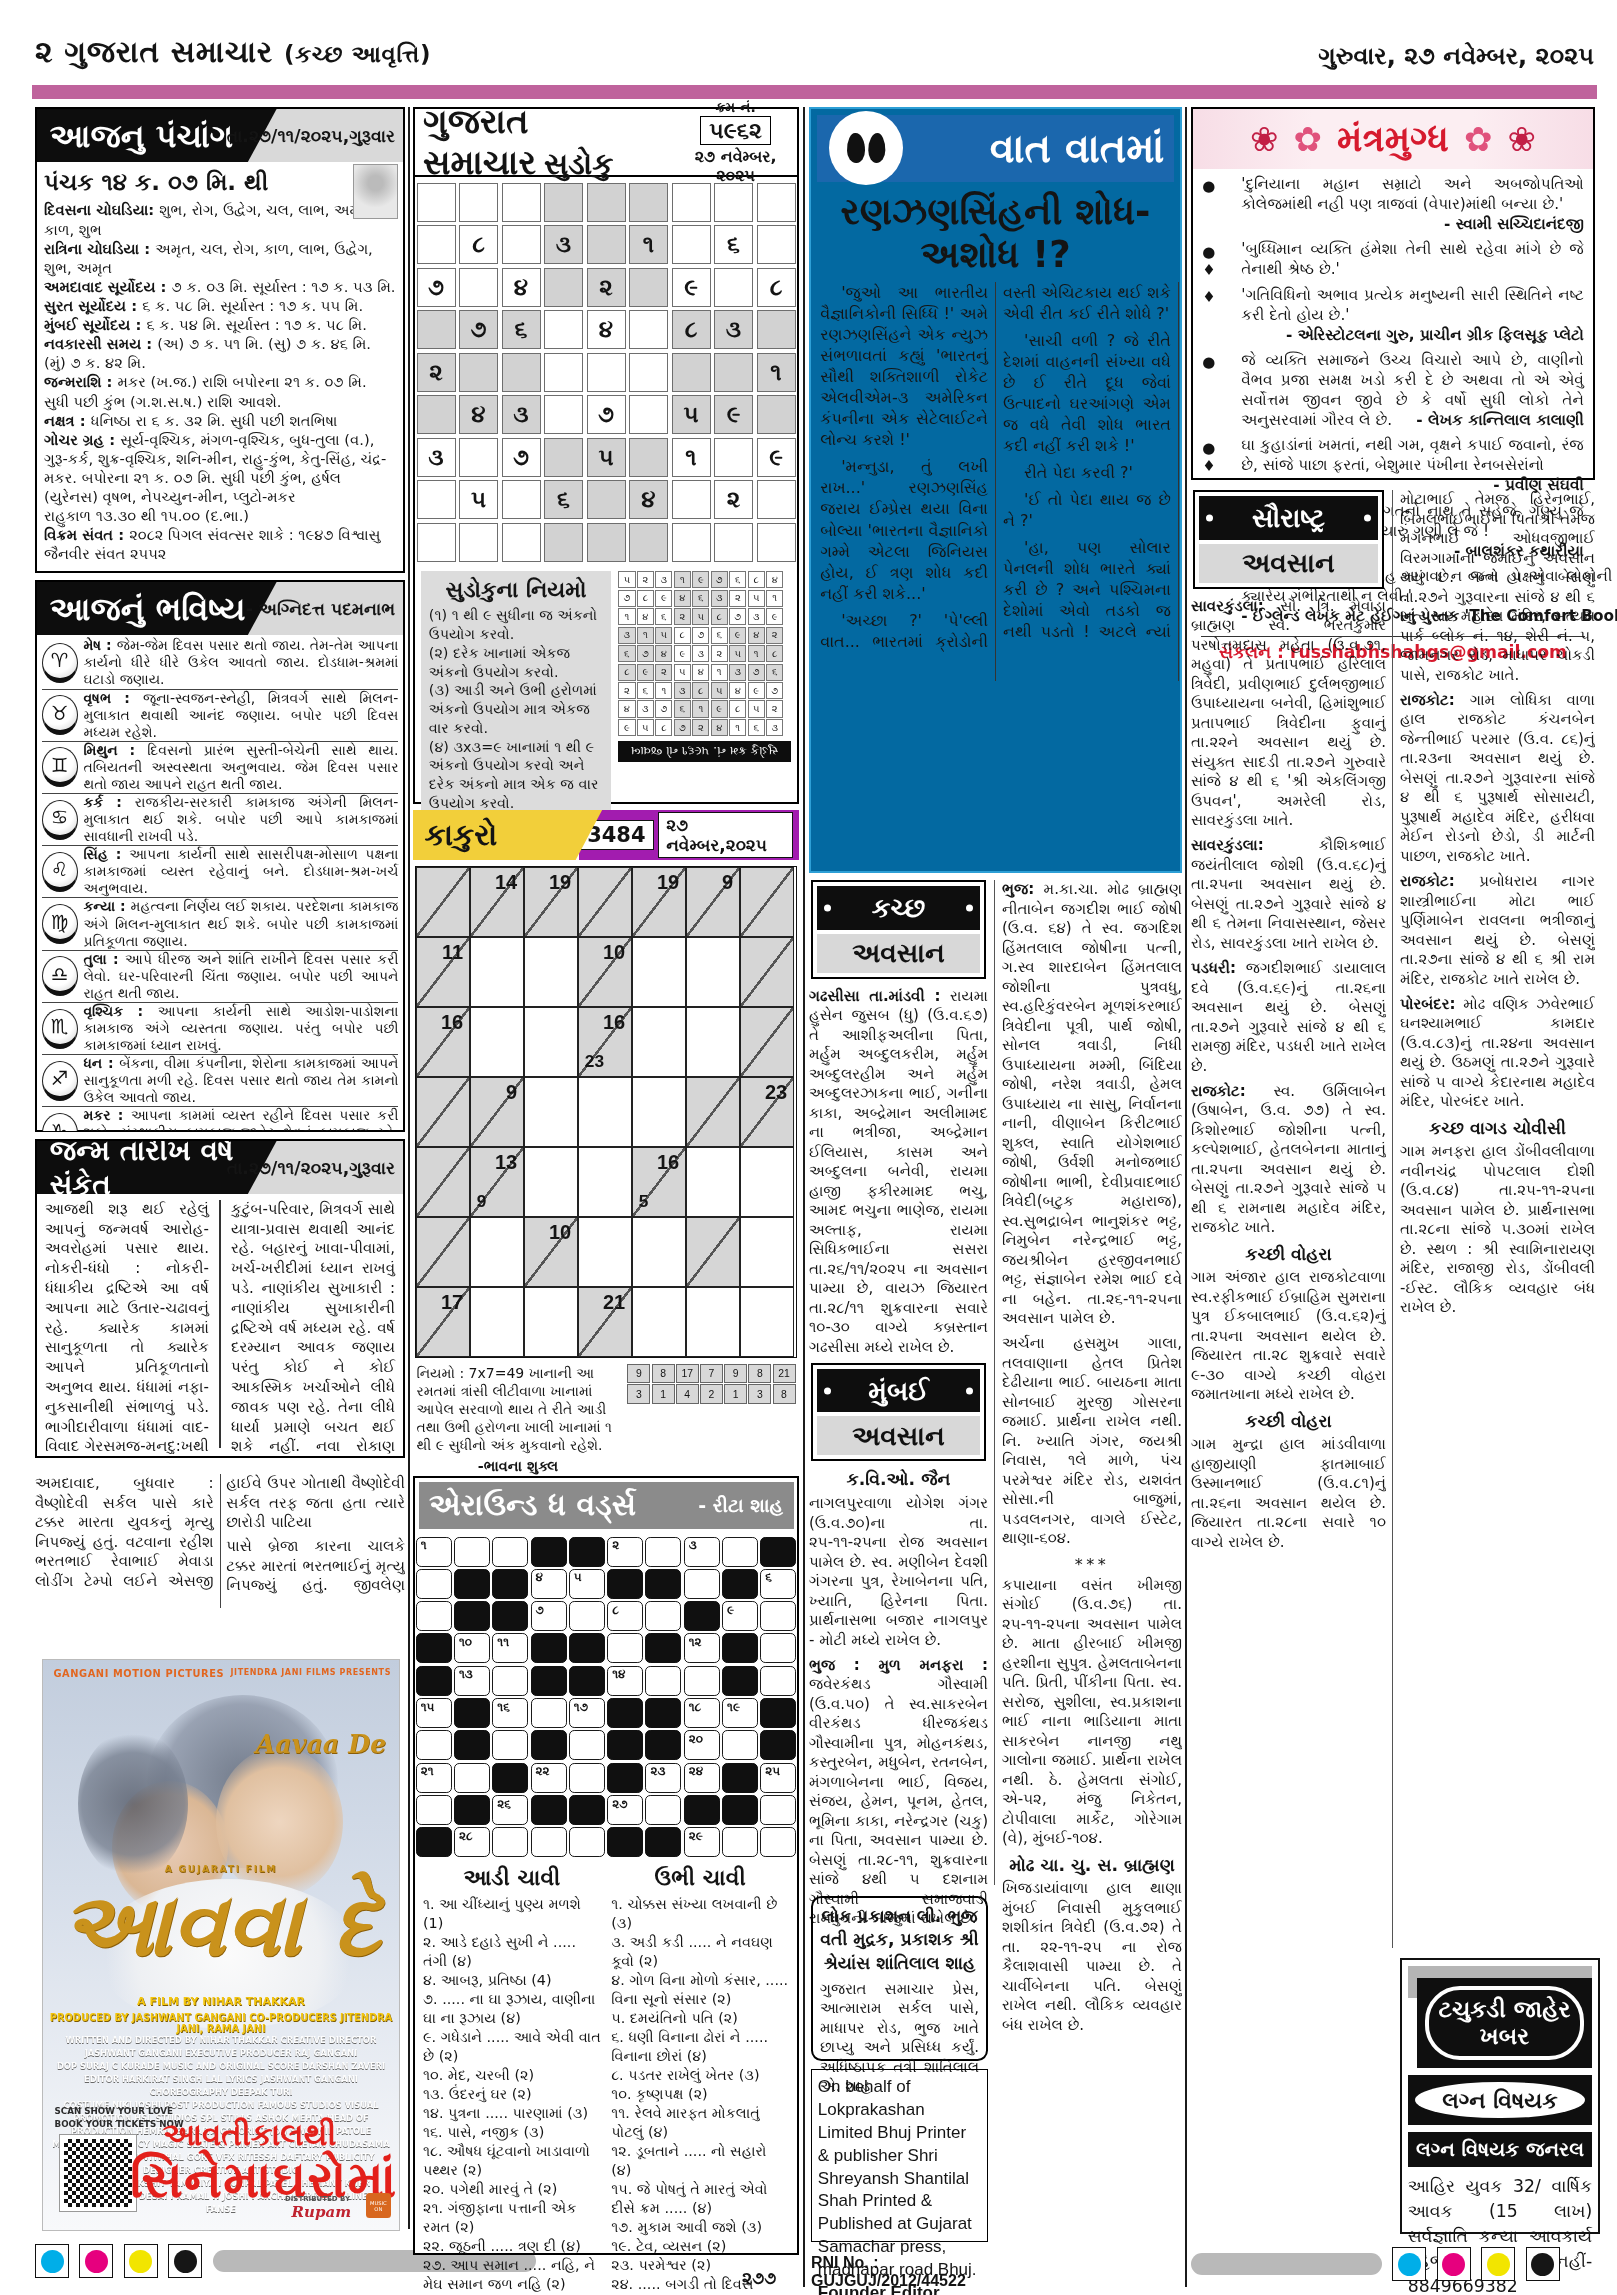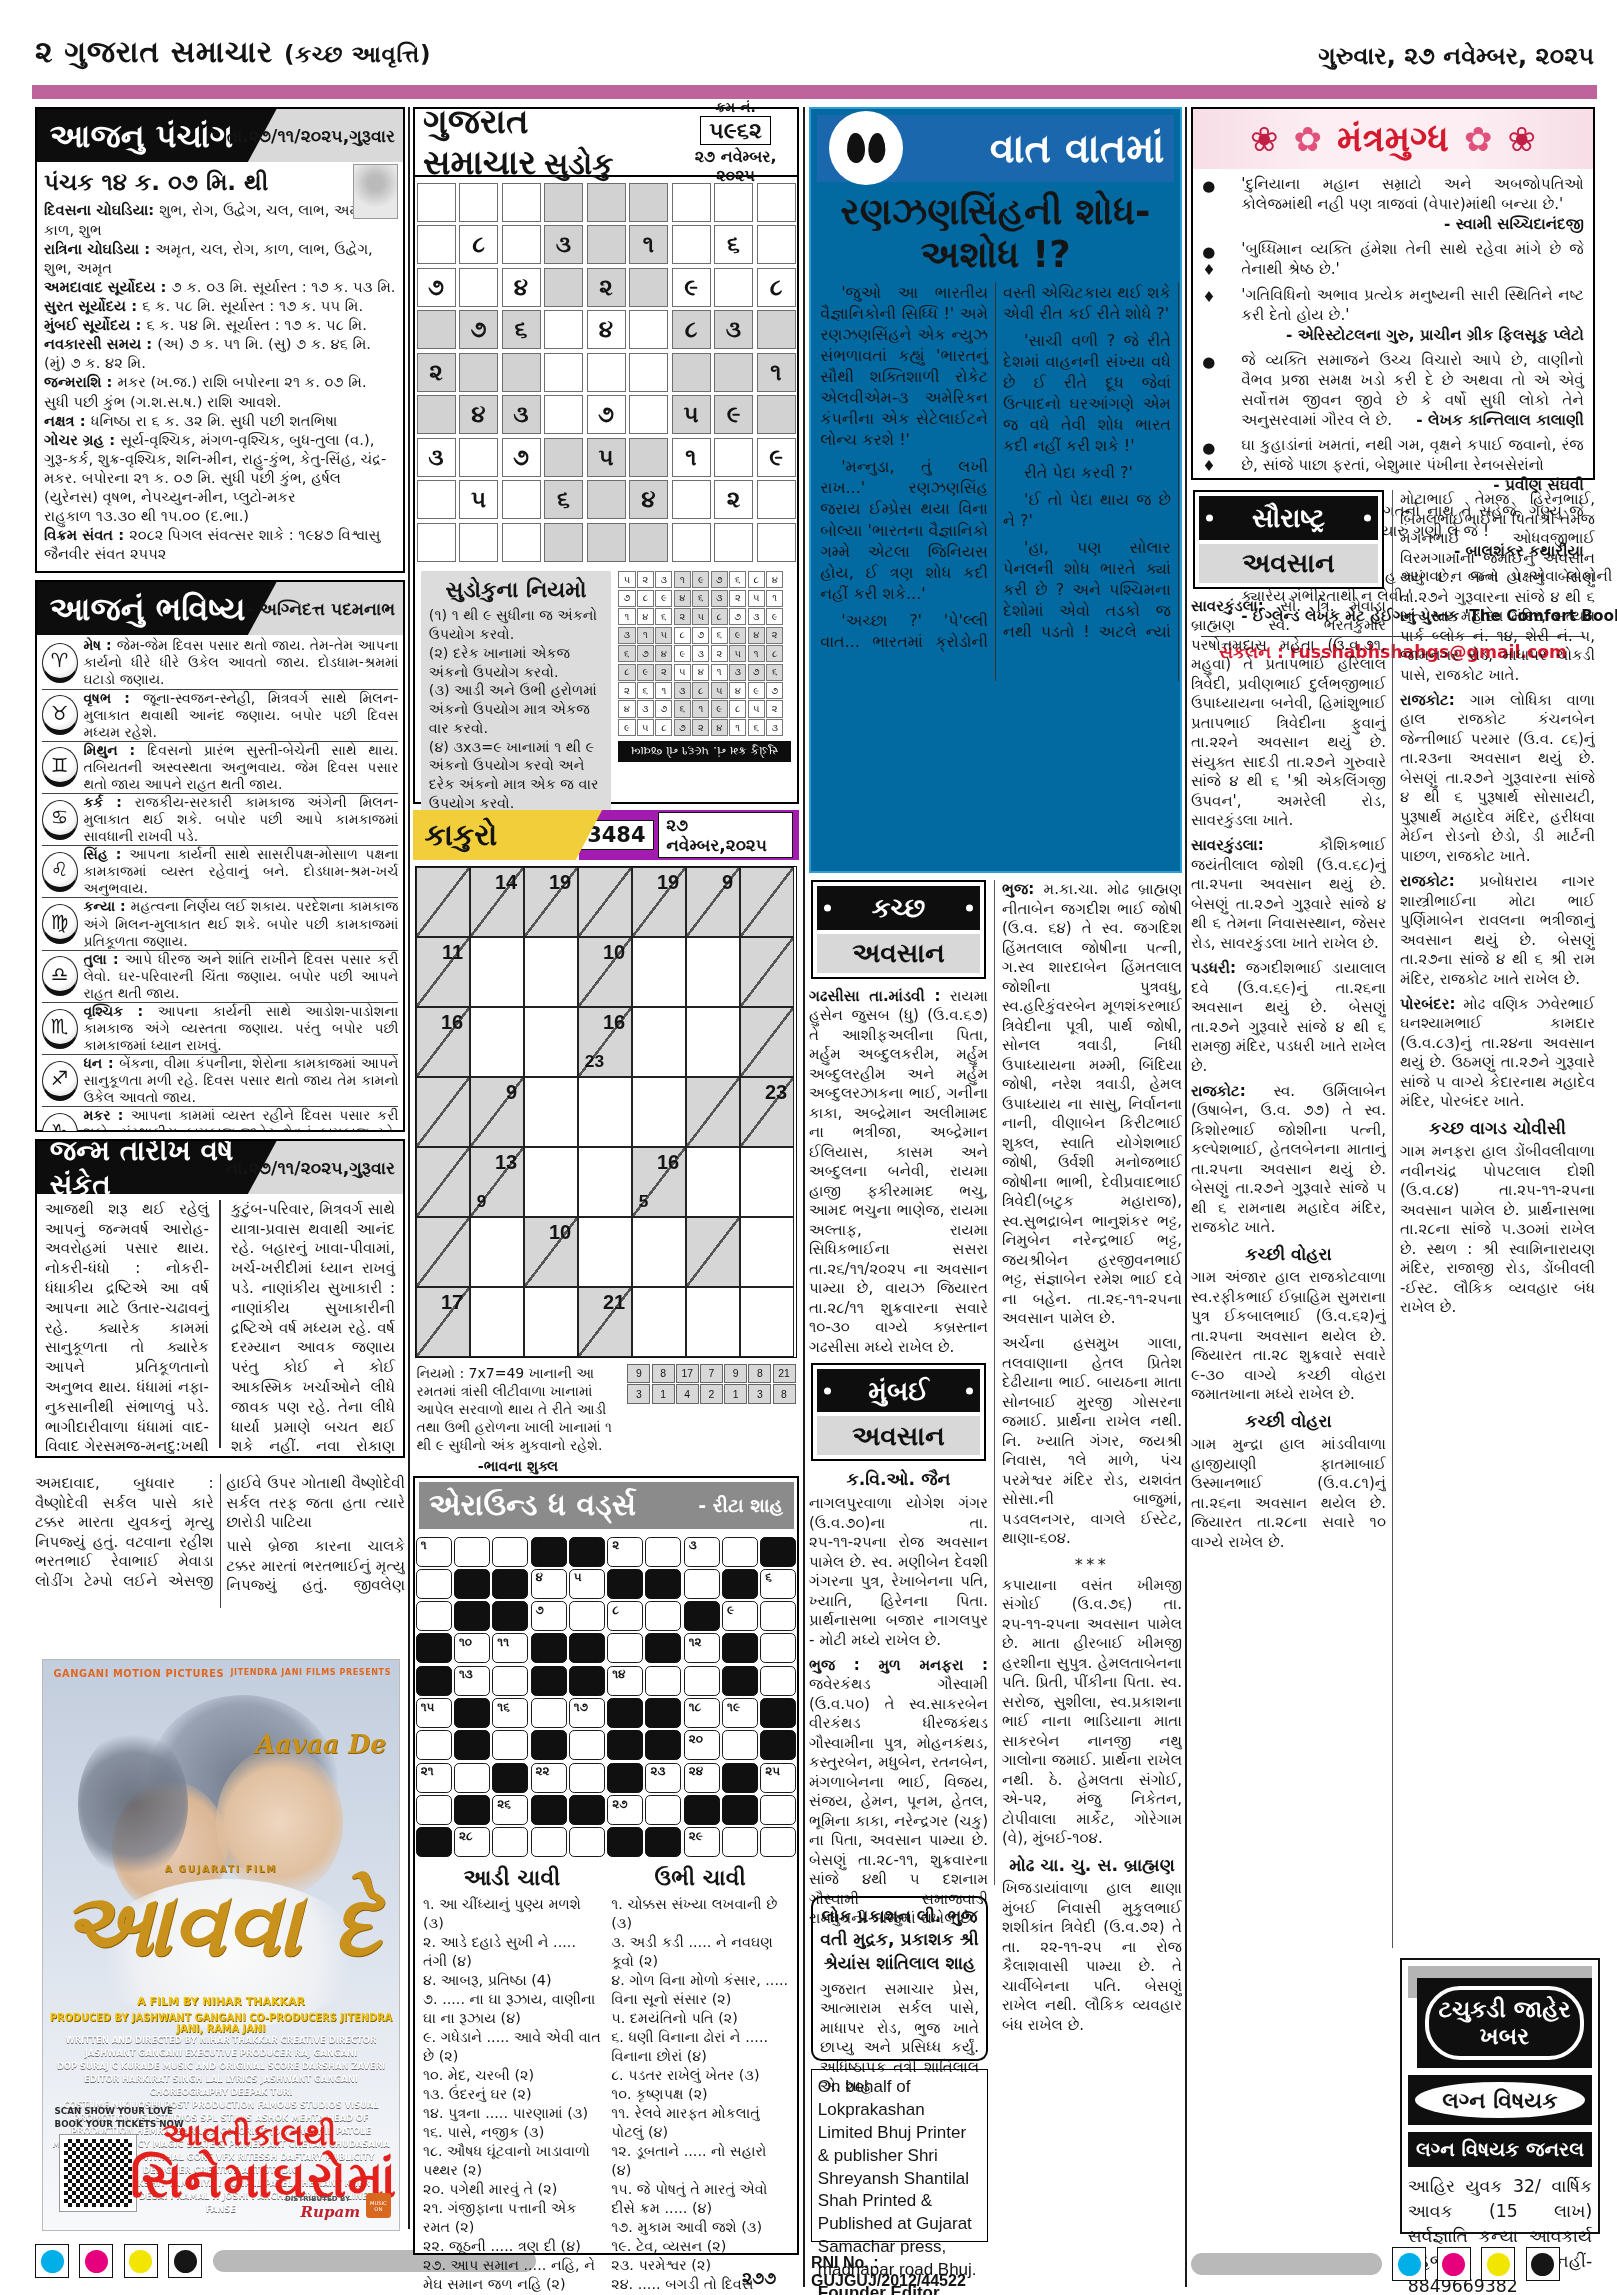--- a/index.html
+++ b/index.html
@@ -285,21 +285,21 @@
         <div>COSTUME NIKI JOSHI   POST PRODUCTION FAMOUS STUDIOS   VISUAL PROMOTION HSL STUDIOS   SPL STILLS ASHOK MEHTA   HEAD OF PRODUCTION HEMRAJ BARAIYA   COLORIST (DI) SWAPNIL PATOLE</div>
         <div>MARKETING AGENCY MAGIC SLATE &amp; PRIMEX   ART CHETAN CHUDASAMA   SOUND DESIGN VITHHAL GORE   VFX RITESSH DAFTARY   PUBLICITY DESIGNER CREATIVE ART STUDIO</div>
         <div>STARRING PARIKSHIT TAMALIYA I KUNPAL PATEL I HEMANT KHER I SONAALEE LELE DESAI I KAMAL H JOSHI I ARCHAN TRIVEDI I LINESH FANSE</div>
       </div>
     <div class="abs" style="left:11.6px;top:446px;color:#2b2b2b;font-weight:800;font-size:8.7px;">SCAN SHOW YOUR LOVE</div>
     <div class="abs" style="left:11.6px;top:459px;color:#2b2b2b;font-weight:800;font-size:8.7px;">BOOK YOUR TICKETS NOW</div>
     <div class="abs qr" style="left:17.3px;top:475px;"></div>
     <div class="abs rel1" style="left:92px;right:35px;top:456px;text-align:center;">આવતીકાલથી</div>
     <div class="abs rel2" style="left:87px;right:23px;top:490px;text-align:center;">સિનેમાઘરોમાં</div>
     <div class="abs" style="right:49px;bottom:26.6px;font-size:7px;color:#555;font-weight:700;">DISTRIBUTED BY</div>
-    <div class="abs" style="right:39px;bottom:9.2px;font-size:15px;color:#c02330;font-family:'DejaVu Serif',serif;font-style:italic;font-weight:700;">Rupam</div>
+    <div class="abs" style="right:48px;bottom:9.2px;font-size:15px;color:#c02330;font-family:'DejaVu Serif',serif;font-style:italic;font-weight:700;">Rupam</div>
     <div class="abs" style="right:8px;bottom:11.6px;width:25.4px;height:25.4px;background:#d8671f;color:#fff;font-size:5.2px;display:flex;align-items:center;justify-content:center;text-align:center;border-radius:3.5px;">MUSIC ON</div>
   </div>
 
   <div class="abs regs" style="left:35px;top:2244px;">
     <div class="sq">
         <i style="background:#00aee8;"></i>
       </div>
     <div class="sq">
         <i style="background:#e6007e;"></i>
       </div>
@@ -782,21 +782,21 @@
         <div class="cwc">
           <span class="n">૨૯</span>
         </div>
         <div class="cwc"></div>
         <div class="cwc"></div>
       </div>
     <div class="cluecols">
       <div class="cluecol">
         <h4>આડી ચાવી</h4>
         <div id="cw-across">
-            <div class="ci">૧. આ ચીંધ્યાનું પુણ્ય મળશે (૩)</div>
+            <div class="ci">૧. આ ચીંધ્યાનું પુણ્ય મળશે (1)</div>
             <div class="ci">૨. આડે દહાડે સુખી ને ..... તંગી (૪)</div>
             <div class="ci">૪. આબરૂ, પ્રતિષ્ઠા (4)</div>
             <div class="ci">૭. ..... ના ઘા રૂઝાય, વાણીના ઘા ના રૂઝાય (૪)</div>
             <div class="ci">૯. ગધેડાને ..... આવે એવી વાત છે (૨)</div>
             <div class="ci">૧૦. મેદ, ચરબી (૨)</div>
             <div class="ci">૧૩. ઉંદરનું ઘર (૨)</div>
             <div class="ci">૧૪. પુત્રના ..... પારણામાં (૩)</div>
             <div class="ci">૧૬. પાસે, નજીક (૩)</div>
             <div class="ci">૧૮. ઔષધ ઘૂંટવાનો ખાડાવાળો પથ્થર (૨)</div>
             <div class="ci">૨૦. પગેથી મારવું તે (૨)</div>

